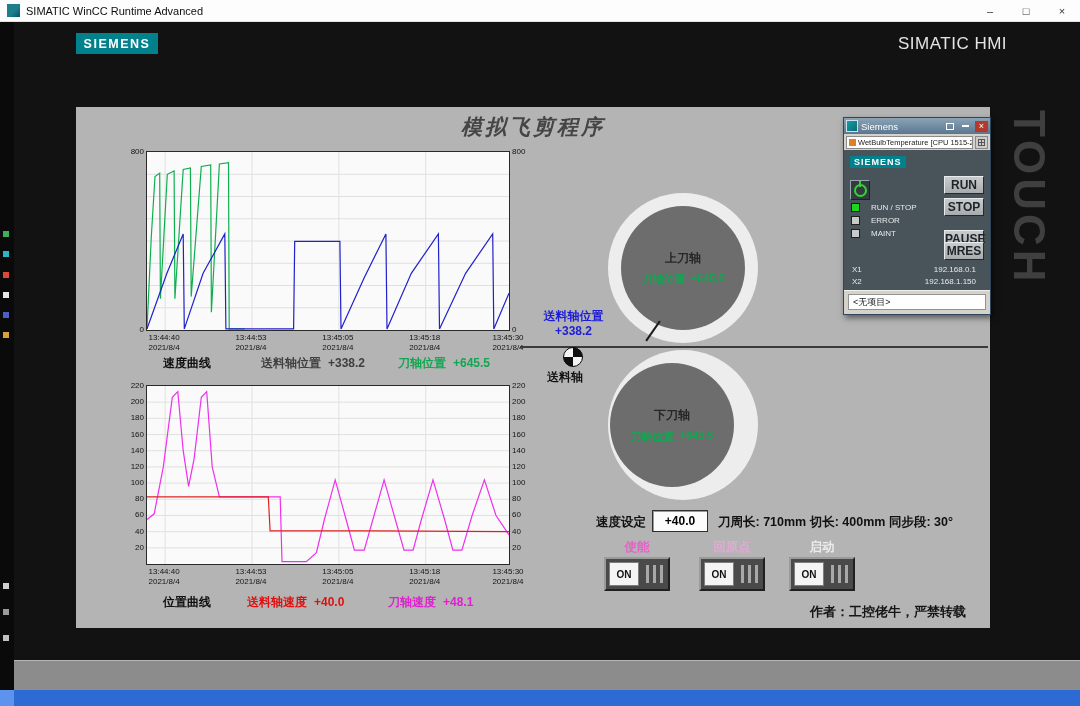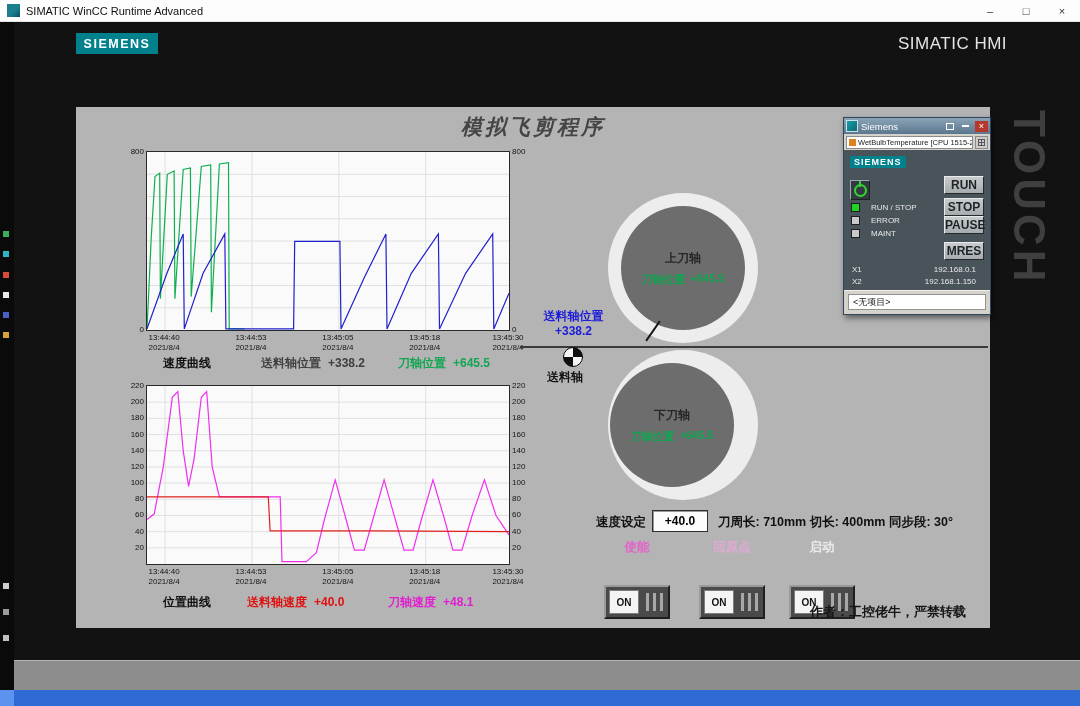--- a/index.html
+++ b/index.html
@@ -59,21 +59,21 @@
   .feed-pos{position:absolute;left:440px;top:202px;width:115px;text-align:center;font-size:12px;font-weight:bold;line-height:15px;}
   .feed-name{position:absolute;left:444px;top:262px;width:90px;text-align:center;font-size:12px;font-weight:bold;color:#131313;}
 
   
   .ctl-label{font-size:12.5px;font-weight:bold;color:#111;white-space:nowrap;}
   .speed-input{width:56px;height:22px;box-sizing:border-box;border:1px solid #2f2f2f;background:#fcfcfc;
     font:bold 12px "Liberation Sans","DejaVu Sans",sans-serif;text-align:center;box-shadow:inset 1px 1px 0 #9a9a9a;}
   .sw-label{position:absolute;width:74px;text-align:center;font-size:12.5px;font-weight:bold;}
   .switch{position:absolute;width:66px;height:34px;background:#4a4a4a;box-sizing:border-box;
     border-top:2px solid #9a9a9a;border-left:2px solid #9a9a9a;border-right:2px solid #1f1f1f;border-bottom:2px solid #1f1f1f;
-    display:flex;align-items:flex-start;padding:3px;gap:4px;margin-top:28px;}
+    display:flex;align-items:flex-start;padding:3px;gap:4px;}
   .sw-on{flex:0 0 30px;height:24px;background:#f4f4f4;border:1px solid #7d7d7d;display:grid;place-items:center;font-size:10px;font-weight:bold;color:#111;box-sizing:border-box;}
   .sw-grip{flex:1;height:24px;display:flex;gap:4px;align-items:center;justify-content:center;}
   .sw-grip i{display:block;width:3px;height:18px;background:#a8a8a8;}
   .footer{position:absolute;right:24px;top:496px;font-weight:bold;font-size:13px;color:#151515;white-space:nowrap;}
 
   
   .simulator{left:829px;top:95px;width:146px;height:196px;border:1px solid #2f465c;box-sizing:content-box;background:#49545a;z-index:10;box-shadow:2px 3px 6px rgba(0,0,0,0.5);}
   .sim-titlebar{height:16px;background:linear-gradient(#8ba3b5,#5a7790);display:flex;align-items:center;padding:0 2px;gap:3px;box-sizing:border-box;}
   .sim-ico{width:10px;height:10px;background:linear-gradient(135deg,#15a0a8,#0d6a70);border:1px solid #cfe0e8;flex:none;}
   .sim-title{font-size:9.5px;color:#fff;flex:1;}
@@ -324,21 +324,21 @@
         <div class="led-row" style="top:65px">
           <div class="led" style="background: rgb(201, 201, 201);"></div>
           <div class="led-label">ERROR</div>
         </div>
         <div class="led-row" style="top:78px">
           <div class="led" style="background: rgb(201, 201, 201);"></div>
           <div class="led-label">MAINT</div>
         </div>
         <div class="sim-btn" style="top:26px">RUN</div>
         <div class="sim-btn" style="top:48px">STOP</div>
-        <div class="sim-btn" style="top:66px">PAUSE</div>
+        <div class="sim-btn" style="top:80px">PAUSE</div>
         <div class="sim-btn" style="top:92px">MRES</div>
         <div class="if-row" style="top:115px">
           <span class="if-name">X1</span>
           <span class="if-ip">192.168.0.1</span>
         </div>
         <div class="if-row" style="top:127px">
           <span class="if-name">X2</span>
           <span class="if-ip">192.168.1.150</span>
         </div>
       </div>

